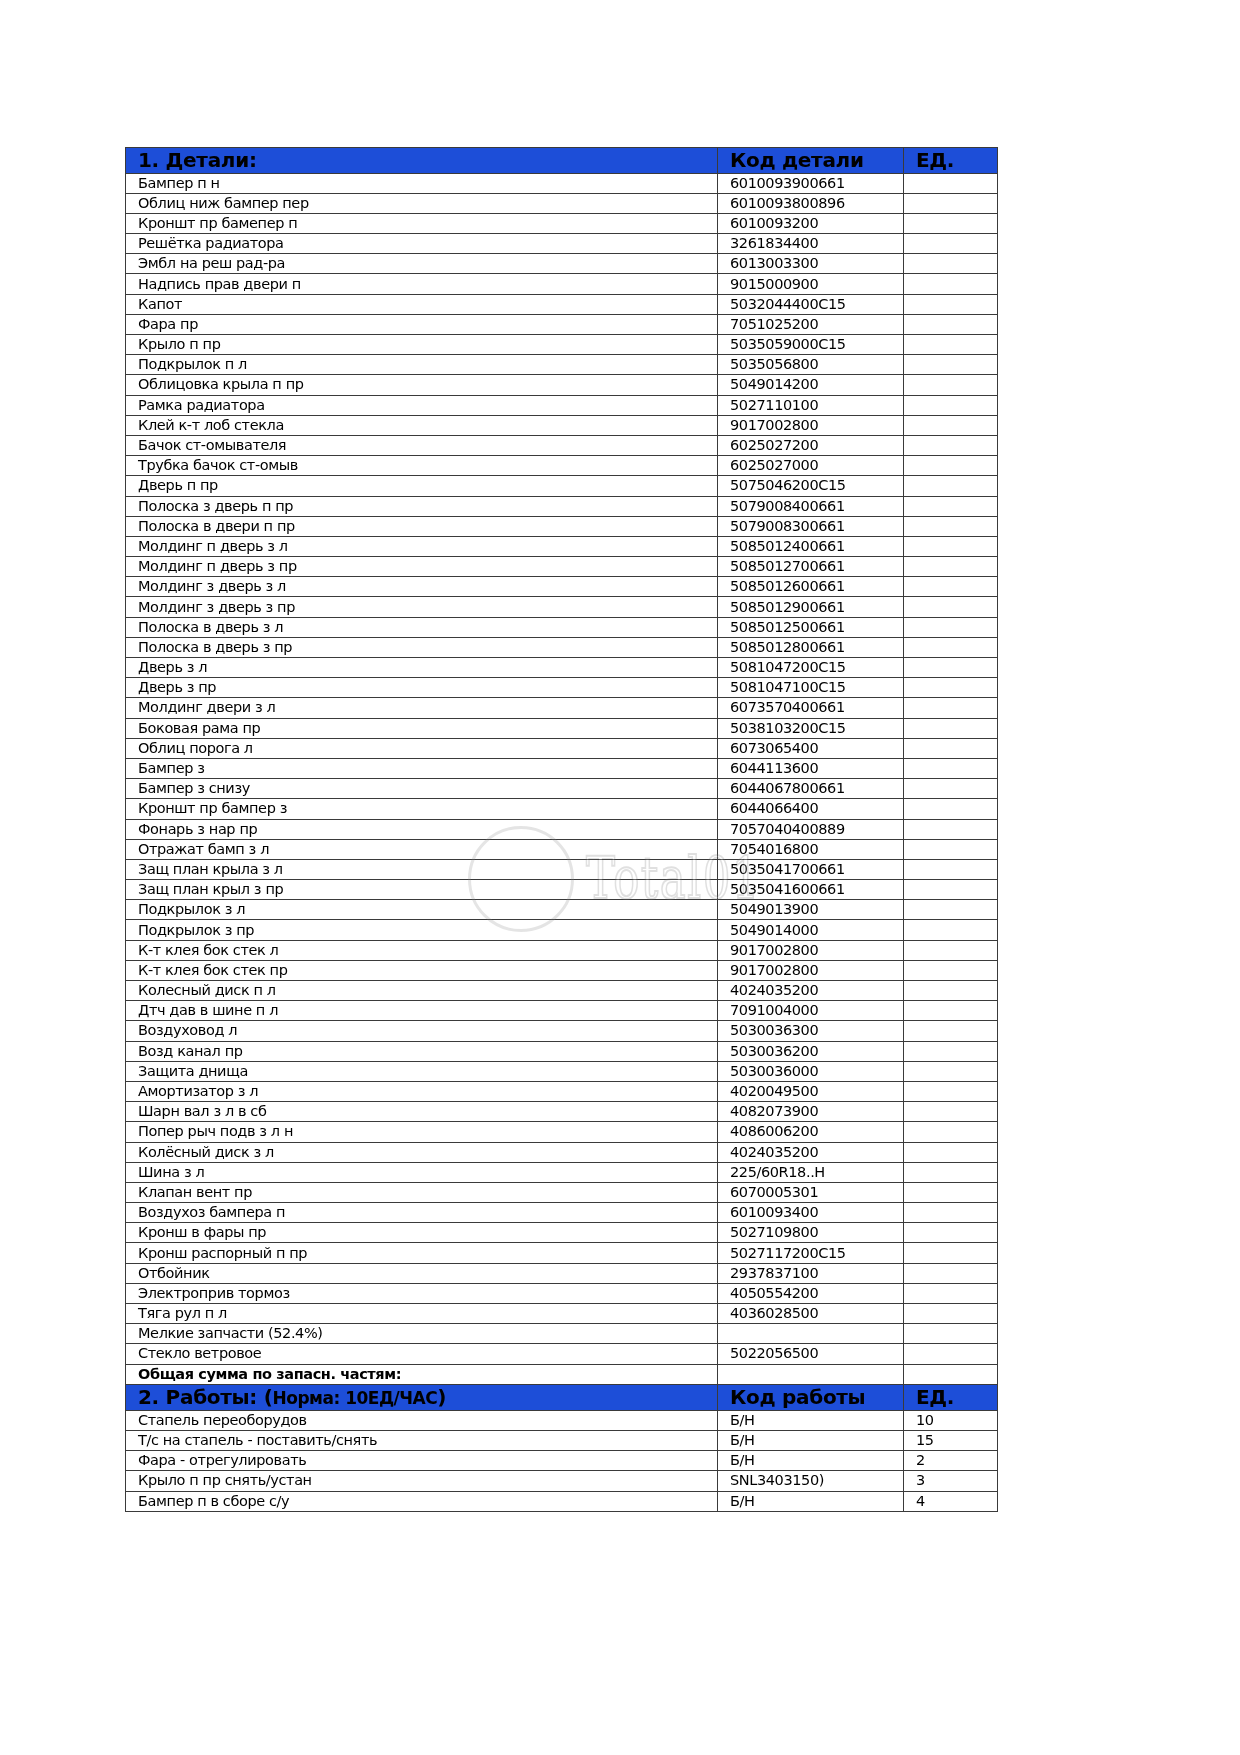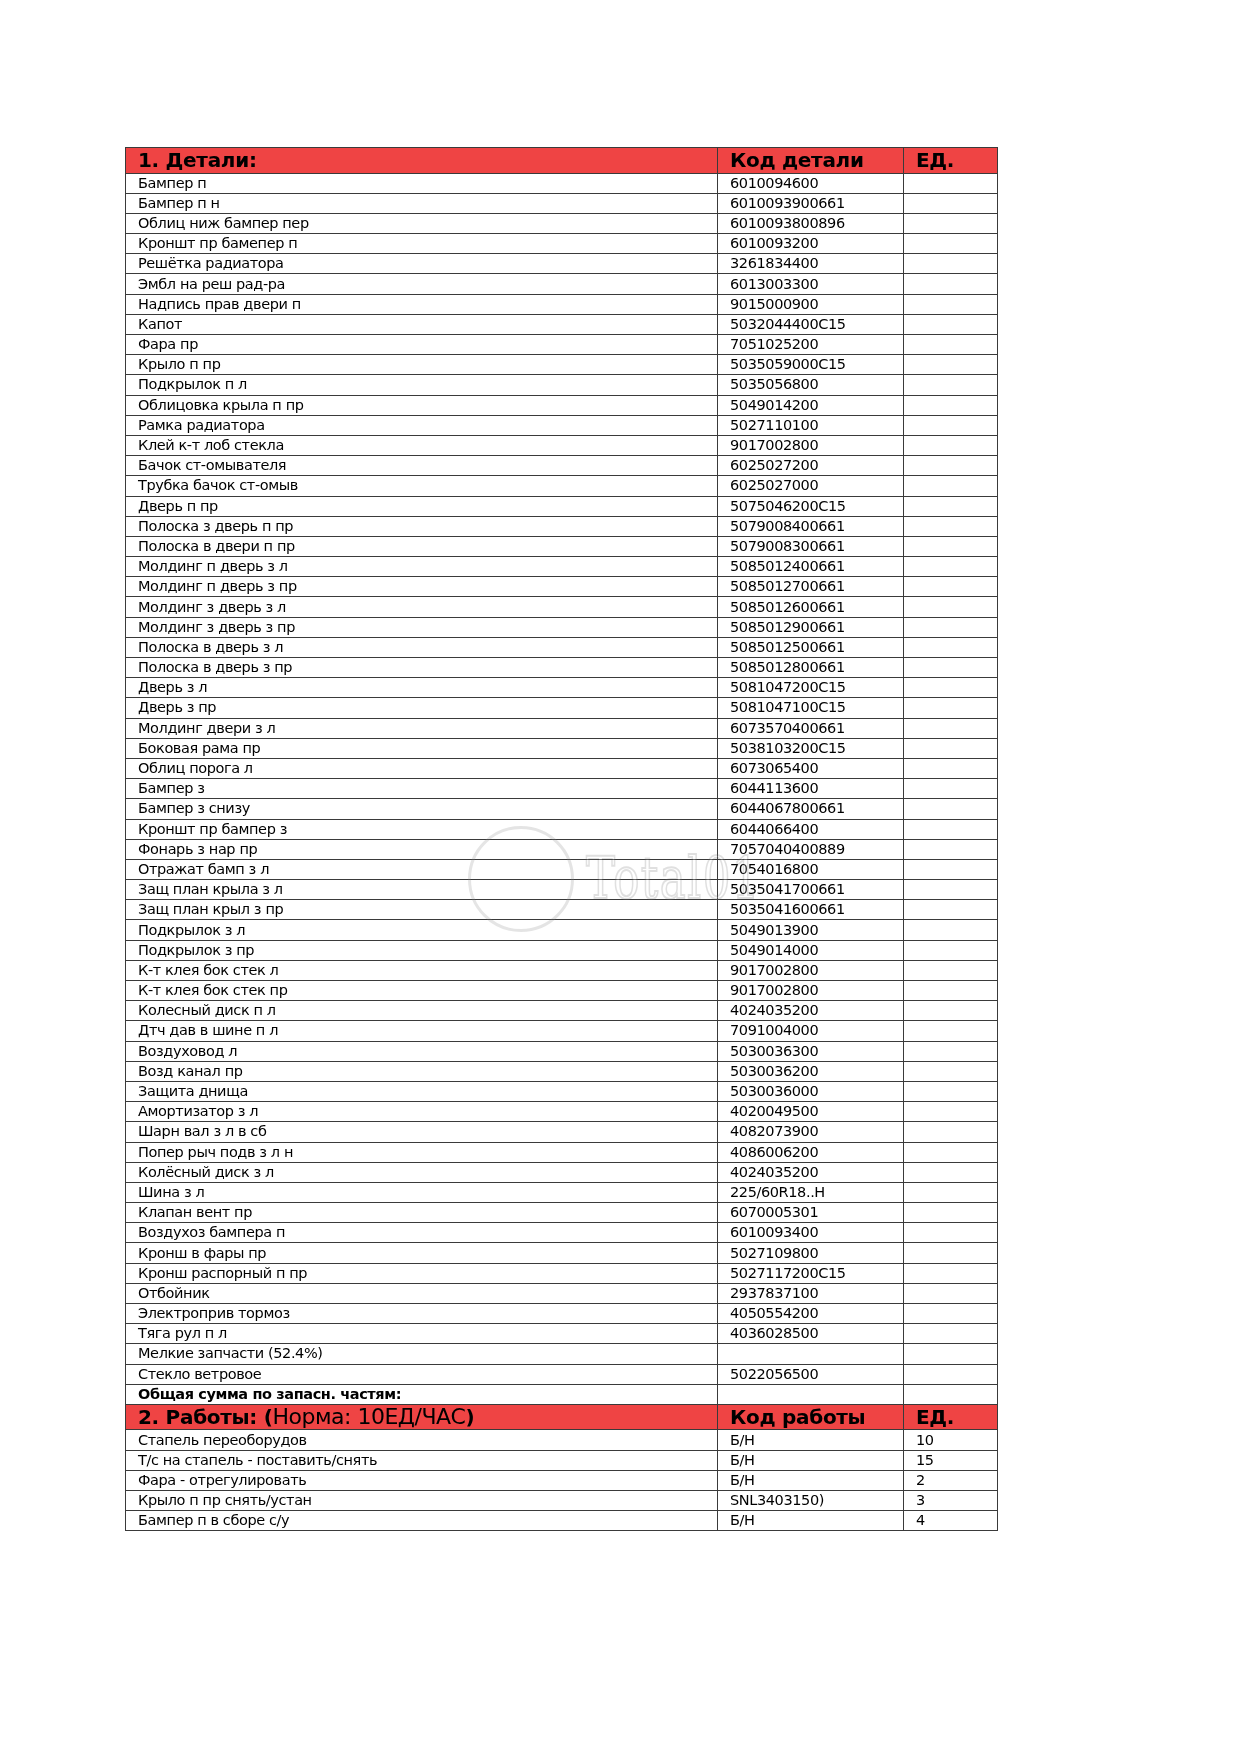--- a/index.html
+++ b/index.html
@@ -3,22 +3,22 @@
 <meta charset="utf-8">
 <style>
   html, body { margin: 0; padding: 0; background: #ffffff; }
   body { width: 1240px; height: 1755px; position: relative; overflow: hidden; font-family: "DejaVu Sans", sans-serif; color: #000; }
   .sheet { position: absolute; left: 125px; top: 147px; width: 872px; }
   table { border-collapse: collapse; width: 872px; table-layout: fixed; }
   col.c1 { width: 592px; }
   col.c2 { width: 186px; }
   col.c3 { width: 94px; }
   td { border: 1.5px solid #3a3a3a; padding: 0 0 0 12px; height: 19.2px; line-height: 19px; font-size: 14.5px; white-space: nowrap; overflow: hidden; letter-spacing: -0.4px; }
-  tr.head td { background: #ef4444; height: 24.5px; line-height: 24px; font-size: 20px; font-weight: bold; letter-spacing: -0.3px; }
-  tr.head td .norm { font-weight: normal; font-size: 22px; letter-spacing: -0.5px; }
+  tr.head td { background: #1d4ed8; height: 24.5px; line-height: 24px; font-size: 20px; font-weight: bold; letter-spacing: -0.3px; }
+  tr.head td .norm { font-weight: bold; font-size: 17px; letter-spacing: -0.5px; }
   tr.total td { font-weight: bold; }
   .watermark { position: absolute; left: 468px; top: 826px; width: 300px; height: 110px; opacity: 0.22; pointer-events: none; }
   .wm-circle { position: absolute; left: 0; top: 0; width: 106px; height: 106px; border: 3px solid #888; border-radius: 50%; box-sizing: border-box; }
   .wm-text { position: absolute; left: 118px; top: 18px; font-family: "DejaVu Serif", serif; font-size: 58px; color: #fff; -webkit-text-stroke: 2px #777; letter-spacing: 2px; transform: scaleX(0.75); transform-origin: left; }
 </style>
 </head>
 <body>
 
 <div class="sheet">
   <table>
@@ -26,25 +26,20 @@
         <col class="c1">
         <col class="c2">
         <col class="c3">
       </colgroup>
     <tbody id="tbody">
       <tr class="head">
         <td>1. Детали:</td>
         <td>Код детали</td>
         <td>ЕД.</td>
       </tr>
-    <tr>
-          <td>Бампер п</td>
-          <td>6010094600</td>
-          <td></td>
-        </tr>
         <tr>
           <td>Бампер п н</td>
           <td>6010093900661</td>
           <td></td>
         </tr>
         <tr>
           <td>Облиц ниж бампер пер</td>
           <td>6010093800896</td>
           <td></td>
         </tr>

